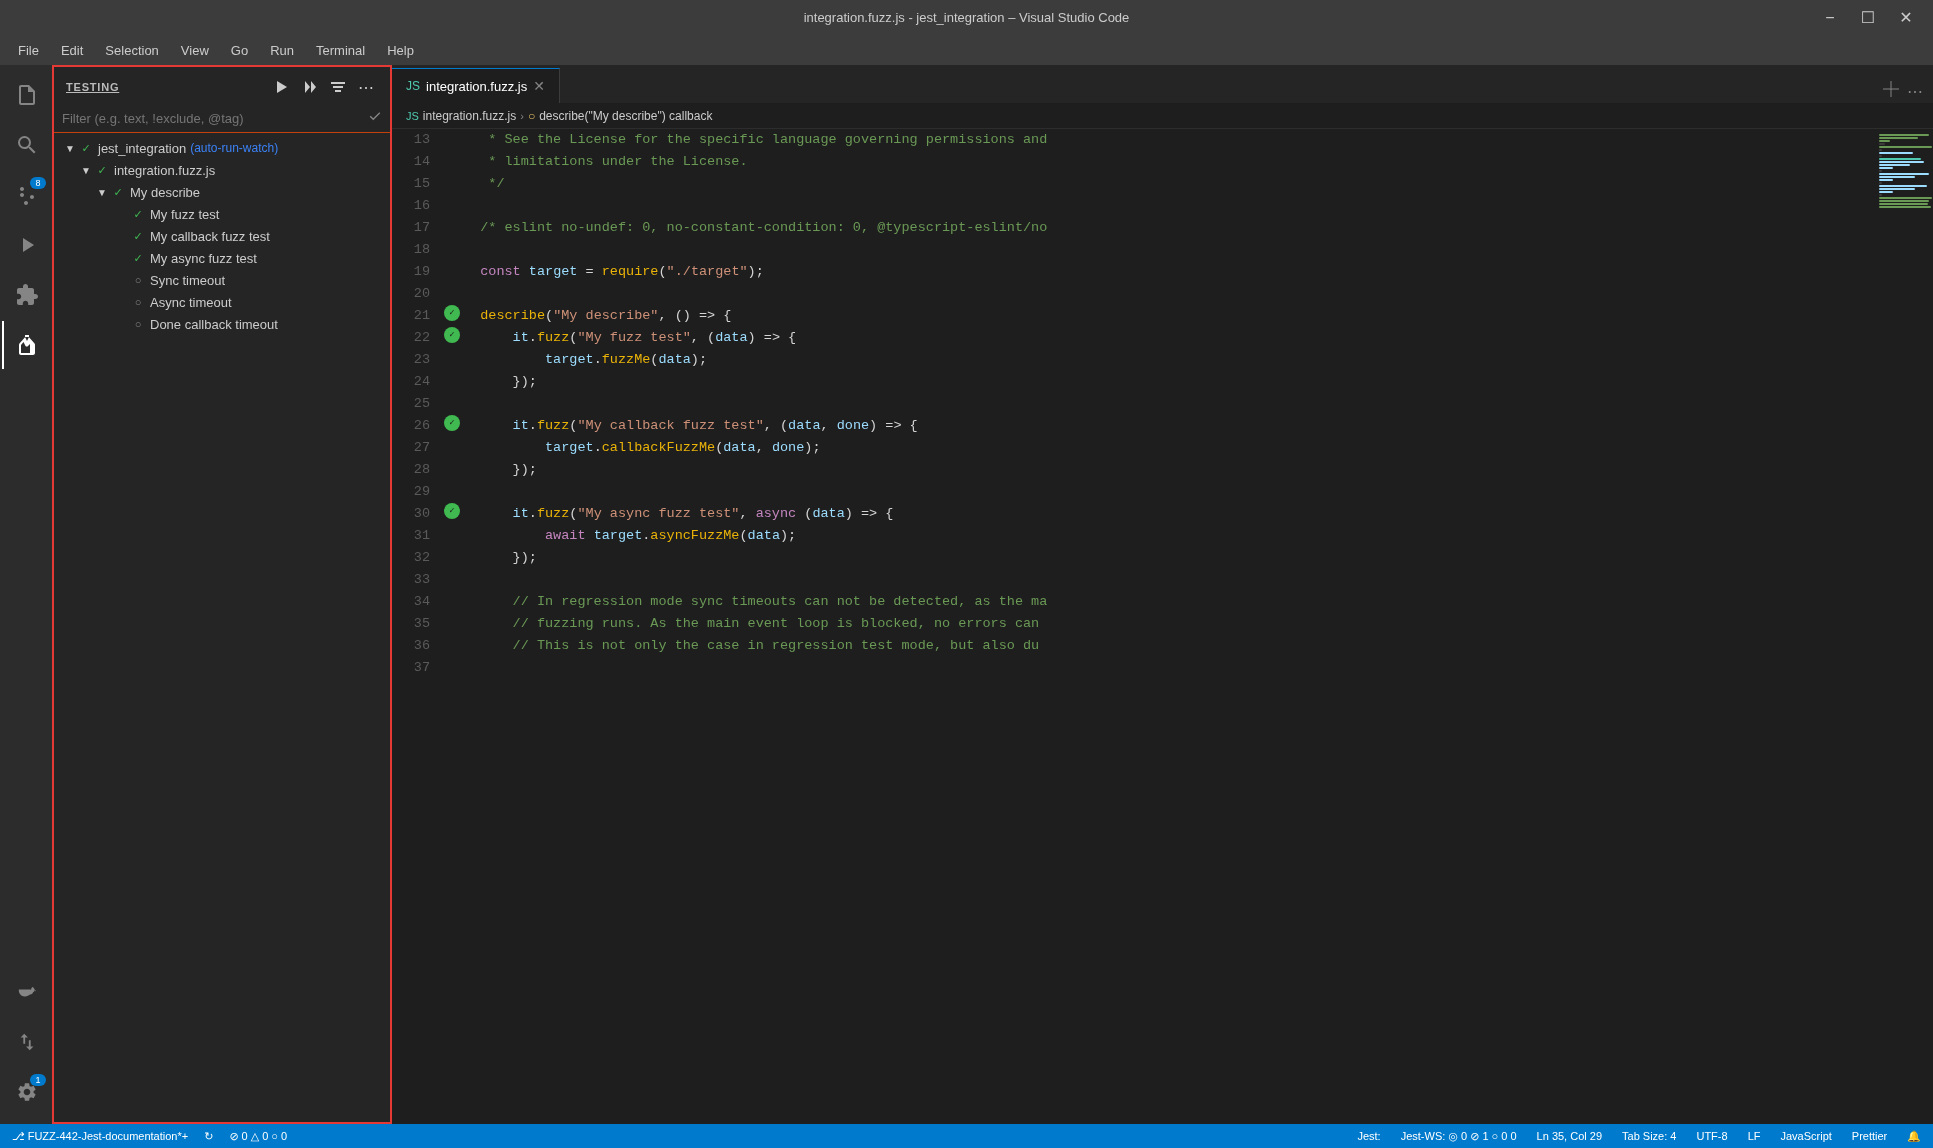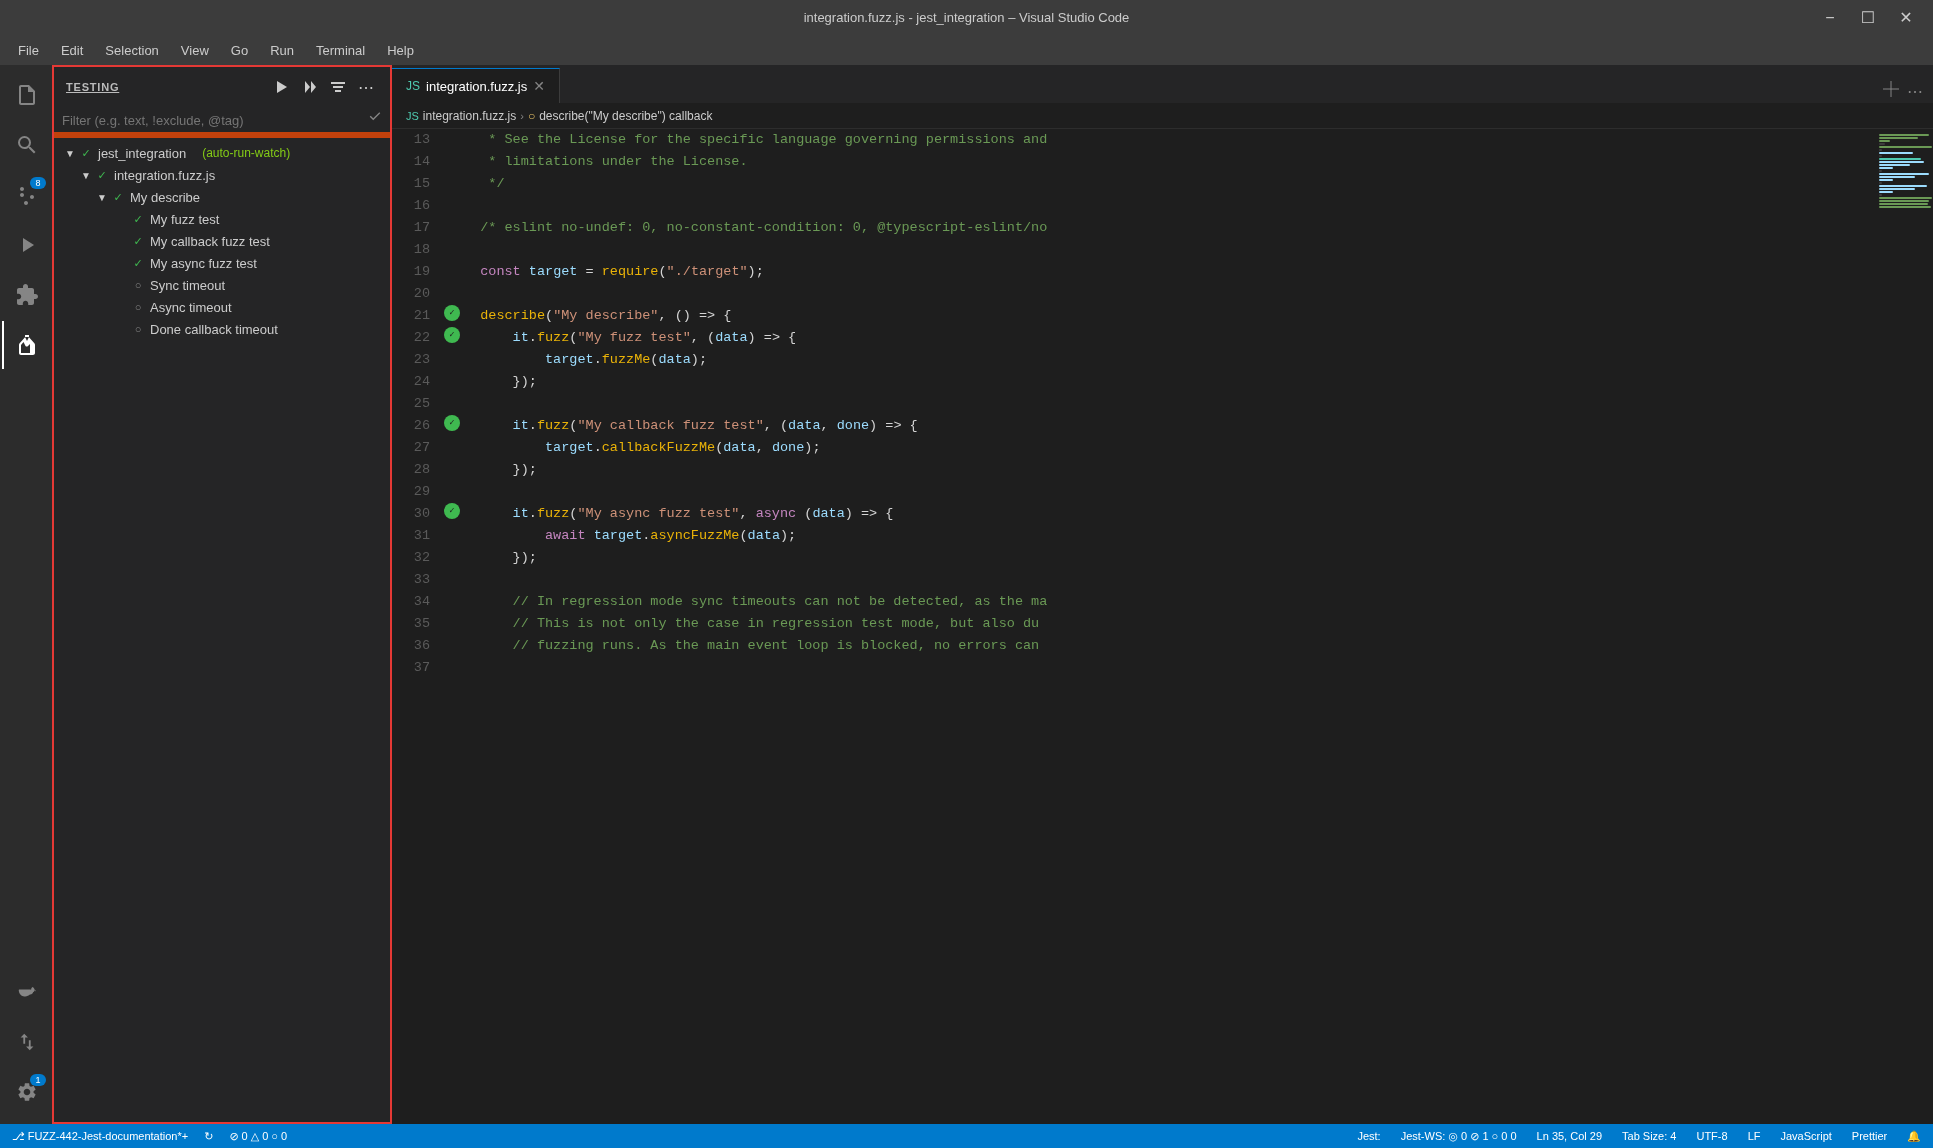--- a/index.html
+++ b/index.html
@@ -154,24 +154,24 @@
       align-items: center;
       justify-content: center;
       width: 24px;
       height: 24px;
       border-radius: 3px;
     }
 
     
     .filter-bar {
       display: flex;
-      align-items: flex-end;
+      align-items: flex-start;
       padding: 4px 8px;
       gap: 6px;
-      border-bottom: 6px solid #c2410c;
+      border-bottom: 1px solid #c2410c;
     }
     .filter-input {
       flex: 1;
       background: transparent;
       border: none;
       color: #cccccc;
       font-size: 13px;
       outline: none;
     }
     .filter-icon-btn {
@@ -220,22 +220,22 @@
       margin-right: 4px;
     }
     .status-pass {
       color: #3fb950;
     }
     .status-circle {
       color: #858585;
       font-size: 13px;
     }
     .item-meta {
-      margin-left: 16px;
-      color: #84cc16;
+      margin-left: 4px;
+      color: #3b82f6;
       font-size: 12px;
     }
 
     
     .editor-area {
       flex: 1;
       display: flex;
       flex-direction: column;
       background: #1e1e1e;
       overflow: hidden;
@@ -710,24 +710,24 @@
           <span class="c-plain">          </span><span class="c-keyword">await</span><span class="c-plain"> </span><span class="c-var">target</span><span class="c-plain">.</span><span class="c-func">asyncFuzzMe</span><span class="c-plain">(</span><span class="c-var">data</span><span class="c-plain">);</span>
         </div>
         <div class="code-line">
           <span class="c-plain">      });</span>
         </div>
         <div class="code-line">&nbsp;</div>
         <div class="code-line">
           <span class="c-comment">      // In regression mode sync timeouts can not be detected, as the ma</span>
         </div>
         <div class="code-line">
+          <span class="c-comment">      // fuzzing runs. As the main event loop is blocked, no errors can</span>
+        </div>
+        <div class="code-line">
           <span class="c-comment">      // This is not only the case in regression test mode, but also du</span>
-        </div>
-        <div class="code-line">
-          <span class="c-comment">      // fuzzing runs. As the main event loop is blocked, no errors can</span>
         </div>
       </div>
 
       <div class="minimap">
         <div style="padding:4px 2px;">
           <div class="minimap-line comment" style="width:90%"></div>
           <div class="minimap-line comment" style="width:70%"></div>
           <div class="minimap-line comment" style="width:20%"></div>
           <div class="minimap-line" style="width:10%"></div>
           <div class="minimap-line comment" style="width:95%"></div>

